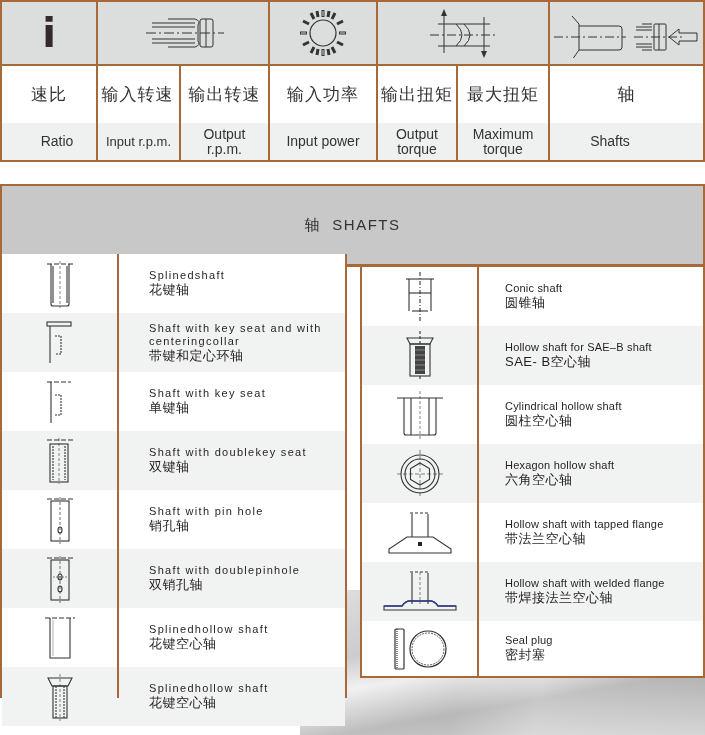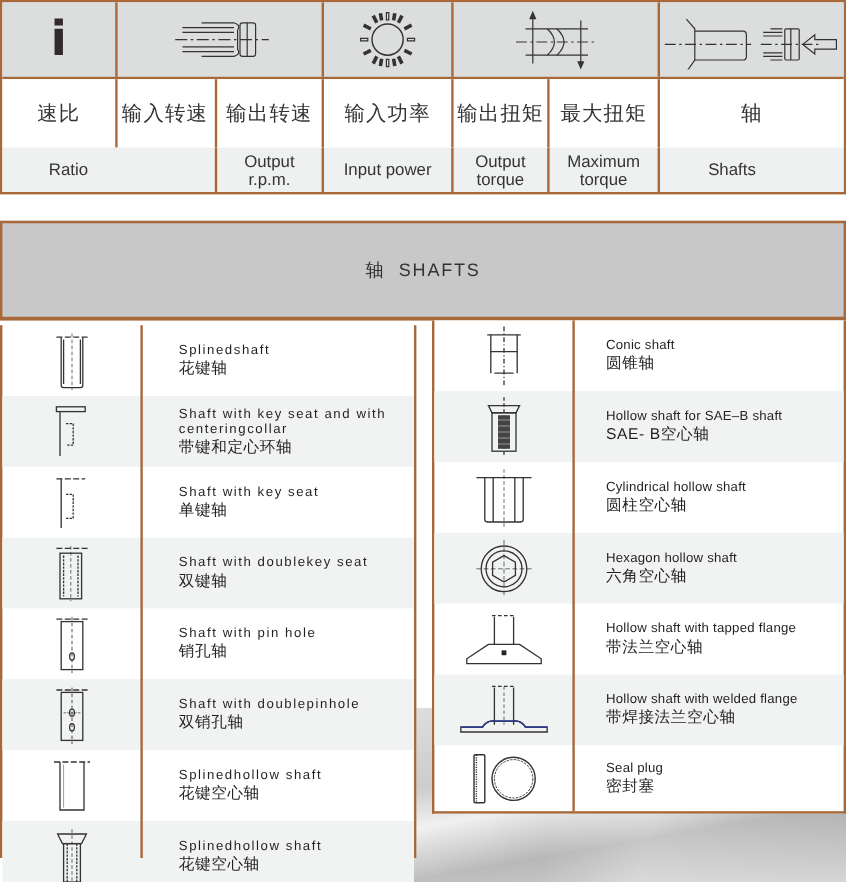--- a/index.html
+++ b/index.html
@@ -37,21 +37,21 @@
   #bg-photo {
     position:absolute; left:300px; top:590px; width:405px; height:145px;
     background:
       linear-gradient(170deg, rgba(255,255,255,0) 0%, rgba(190,190,190,0.55) 35%, rgba(255,255,255,0.6) 50%, rgba(160,160,160,0.5) 70%, rgba(230,230,230,0.6) 100%),
       linear-gradient(100deg, #e6e6e6 0%, #cfcfcf 40%, #efefef 60%, #bdbdbd 100%);
   }
   
   .panel {
     position:absolute; box-sizing:border-box; background:#fff;
   }
-  #left-panel { left:0; top:271px; width:347px; height:444px; border-left:2px solid #a8693a; border-right:2px solid #a8693a; }
+  #left-panel { left:0; top:254px; width:347px; height:444px; border-left:2px solid #a8693a; border-right:2px solid #a8693a; }
   #right-panel { left:360px; top:267px; width:345px; height:411px; border:2px solid #a8693a; border-top:none;padding-left:44px; }
   .panel .divider { position:absolute; top:0; bottom:0; width:2px; background:#a8693a; }
   #left-panel .divider { left:115px; }
   #right-panel .divider { left:115px; }
   .srow {
     position:absolute; left:0; right:0; height:59px;
   }
   .srow.alt { background:#f1f2f2; }
   .srow .icon-cell {
     position:absolute; left:0; top:0; width:115px; height:59px;
@@ -162,20 +162,21 @@
     <div class="pcell" style="left:94px;width:81px;">输入转速</div>
     <div class="pcell" style="left:177px;width:89px;">输出转速</div>
     <div class="pcell" style="left:266px;width:108px;">输入功率</div>
     <div class="pcell" style="left:374px;width:80px;">输出扭矩</div>
     <div class="pcell" style="left:454px;width:92px;">最大扭矩</div>
     <div class="pcell" style="left:546px;width:155px;">轴</div>
   </div>
 
   <div class="prow en">
     <div class="pcell first" style="left:0;width:110px;">Ratio</div>
+    <div class="pcell" style="left:94px;width:83px;font-size:13px;">Input r.p.m.</div>
     <div class="pcell" style="left:177px;width:89px;padding:0 14px;">Output r.p.m.</div>
     <div class="pcell" style="left:266px;width:108px;">Input power</div>
     <div class="pcell" style="left:374px;width:80px;padding:12px 10px;">Output torque</div>
     <div class="pcell" style="left:454px;width:92px;padding:0 6px;">Maximum torque</div>
     <div class="pcell" style="left:546px;width:122px;">Shafts</div>
   </div>
 </div>
 
 <div id="shafts-header" style="white-space:pre;">轴  SHAFTS</div>
 

